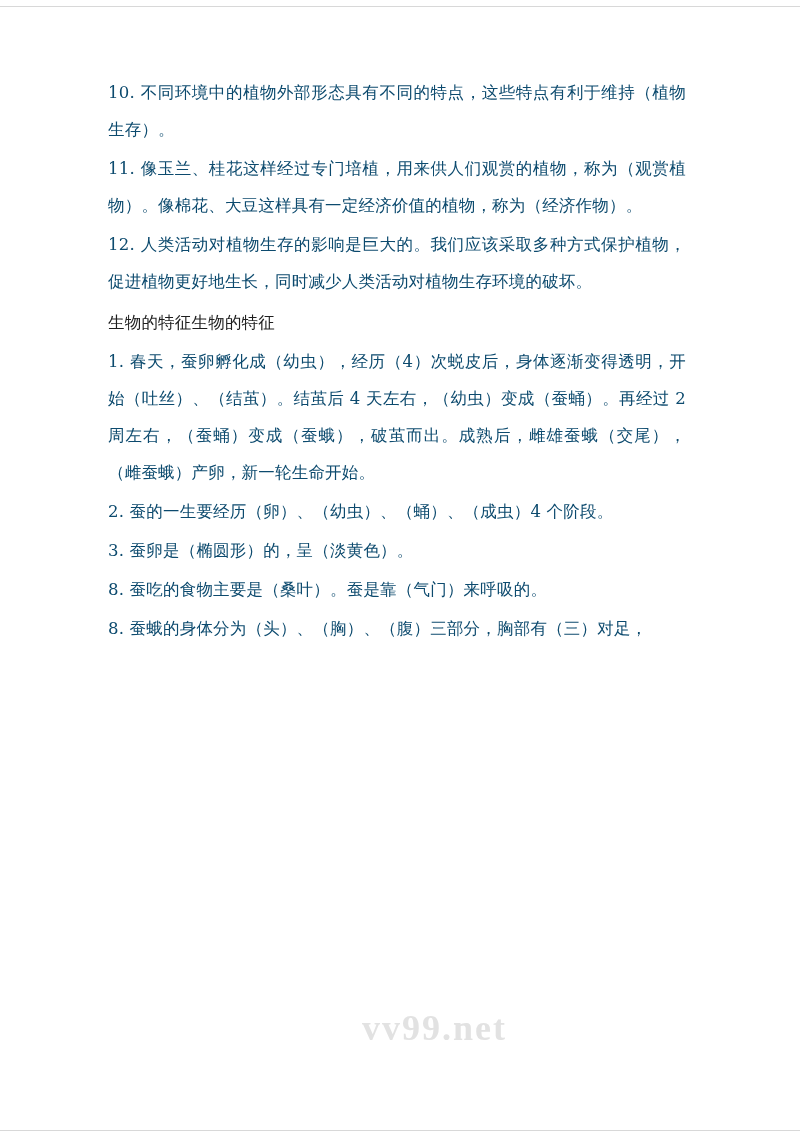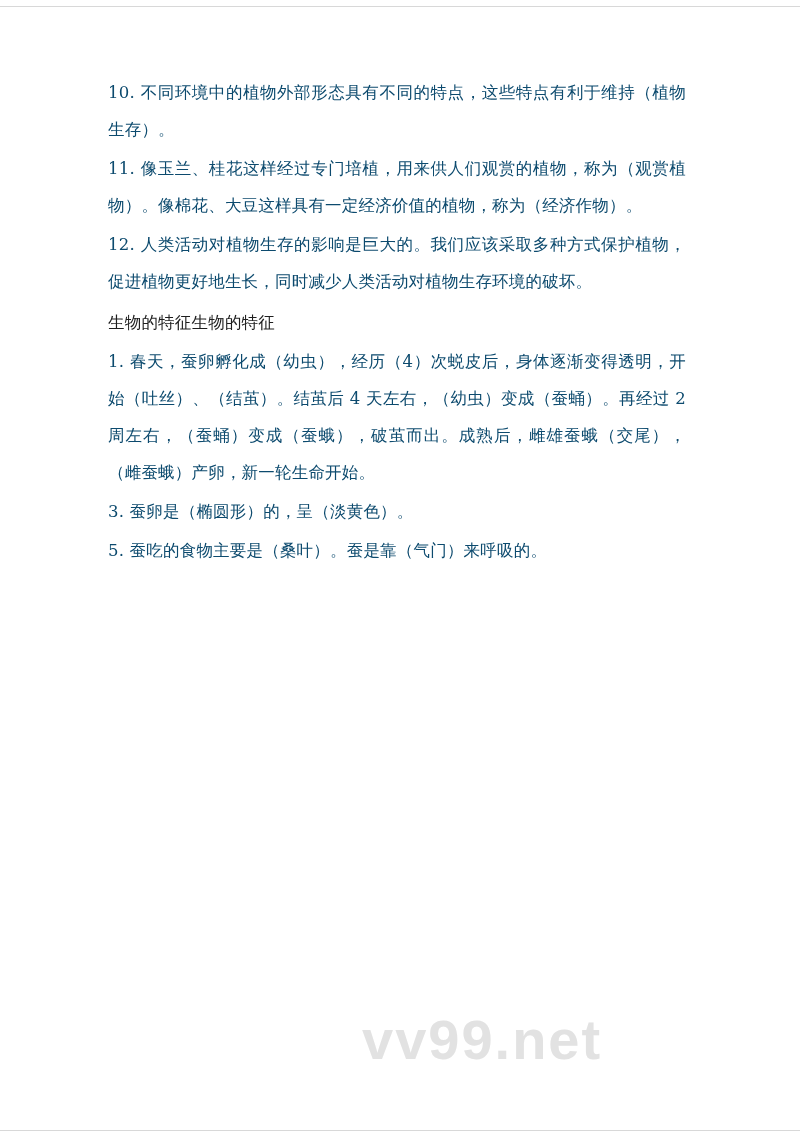--- a/index.html
+++ b/index.html
@@ -59,22 +59,22 @@
     color: #1e1e1e;
     font-family: "DejaVu Sans", "Liberation Sans", sans-serif;
     font-weight: normal;
   }
   .heading .unit-name {
   }
   .watermark {
     position: absolute;
     left: 362px;
     top: 1007px;
-    font-family: Liberation Sans, sans-serif;
-    font-size: 56px;
+    font-family: Liberation Serif, serif;
+    font-size: 36px;
     font-weight: bold;
     color: #e2e2e2;
     letter-spacing: 2px;
     user-select: none;
     white-space: nowrap;
   }
 </style>
 </head>
 <body>
 
@@ -85,18 +85,20 @@
   <div class="content">
     <p class="para">10. 不同环境中的植物外部形态具有不同的特点，这些特点有利于维持（植物生存）。</p>
     <p class="para">11. 像玉兰、桂花这样经过专门培植，用来供人们观赏的植物，称为（观赏植物）。像棉花、大豆这样具有一定经济价值的植物，称为（经济作物）。</p>
     <p class="para">12. 人类活动对植物生存的影响是巨大的。我们应该采取多种方式保护植物，促进植物更好地生长，同时减少人类活动对植物生存环境的破坏。</p>
 
     <div class="heading">
       <span>生物的特征</span><span class="unit-name">生物的特征</span>
     </div>
 
     <p class="para">1. 春天，蚕卵孵化成（幼虫），经历（4）次蜕皮后，身体逐渐变得透明，开始（吐丝）、（结茧）。结茧后 4 天左右，（幼虫）变成（蚕蛹）。再经过 2 周左右，（蚕蛹）变成（蚕蛾），破茧而出。成熟后，雌雄蚕蛾（交尾），（雌蚕蛾）产卵，新一轮生命开始。</p>
+    <p class="para">2. 蚕的一生要经历（卵）、（幼虫）、（蛹）、（成虫）4 个阶段。</p>
     <p class="para">3.  蚕卵是（椭圆形）的，呈（淡黄色）。</p>
-    <p class="para">5. 蚕吃的食物主要是（桑叶）。蚕是靠（气门）来呼吸的。</p>
+    <p class="para">8. 蚕吃的食物主要是（桑叶）。蚕是靠（气门）来呼吸的。</p>
+    <p class="para">8. 蚕蛾的身体分为（头）、（胸）、（腹）三部分，胸部有（三）对足，</p>
   </div>
 
   <div class="watermark">vv99.net</div>
 </div>
 
 </body></html>

